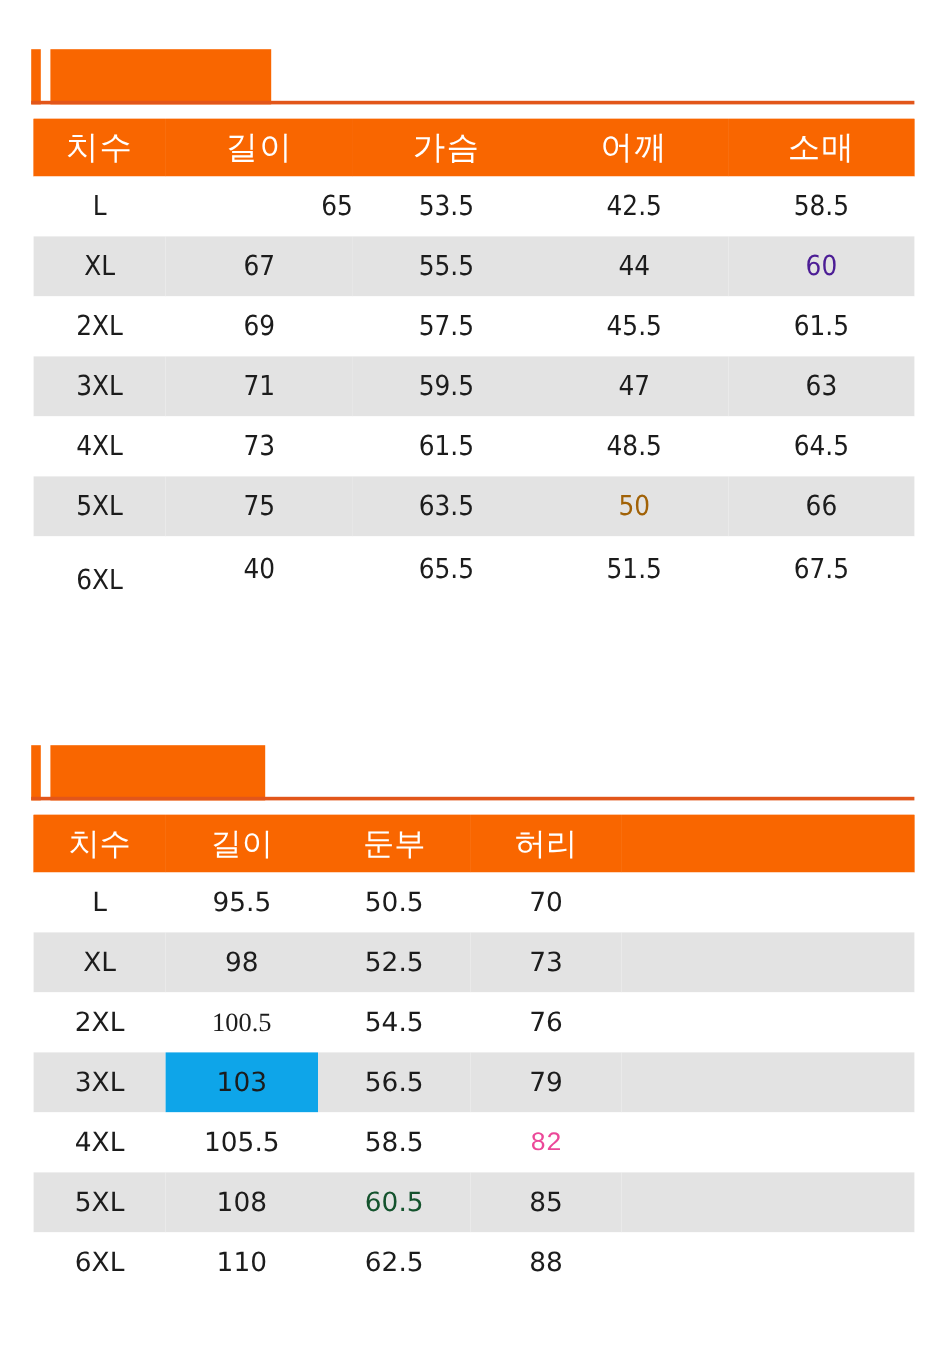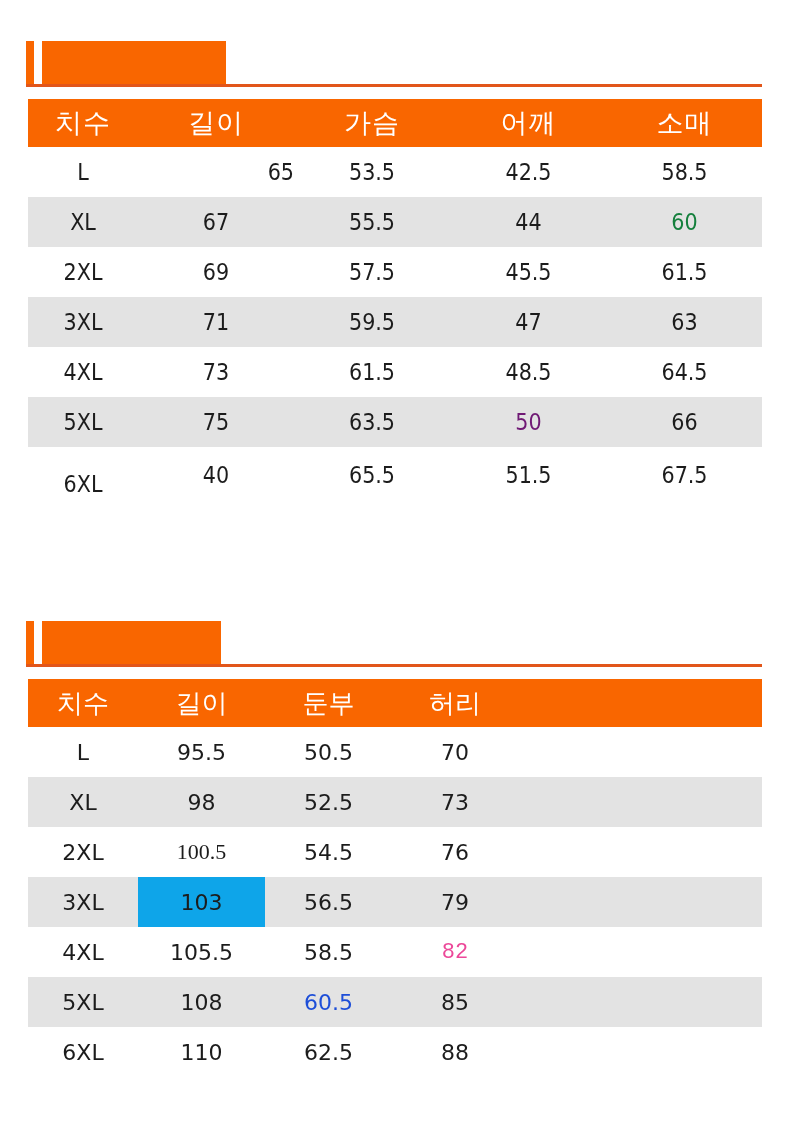--- a/index.html
+++ b/index.html
@@ -185,21 +185,21 @@
         <td style="color: rgb(28, 28, 28); text-align: right;">65</td>
         <td style="color: rgb(28, 28, 28);">53.5</td>
         <td style="color: rgb(28, 28, 28);">42.5</td>
         <td style="color: rgb(28, 28, 28);">58.5</td>
       </tr>
       <tr class="alt">
         <td class="sizecell" style="background: rgb(227, 227, 227); color: rgb(28, 28, 28);">XL</td>
         <td style="background: rgb(227, 227, 227); color: rgb(28, 28, 28);">67</td>
         <td style="background: rgb(227, 227, 227); color: rgb(28, 28, 28);">55.5</td>
         <td style="background: rgb(227, 227, 227); color: rgb(28, 28, 28);">44</td>
-        <td style="background: rgb(227, 227, 227); color: #15803d;">60</td>
+        <td style="background: rgb(227, 227, 227); color: #4c1d95;">60</td>
       </tr>
       <tr class="plain">
         <td class="sizecell" style="color: rgb(28, 28, 28);">2XL</td>
         <td style="color: rgb(28, 28, 28);">69</td>
         <td style="color: rgb(28, 28, 28);">57.5</td>
         <td style="color: rgb(28, 28, 28);">45.5</td>
         <td style="color: rgb(28, 28, 28);">61.5</td>
       </tr>
       <tr class="alt">
         <td class="sizecell" style="background: rgb(227, 227, 227); color: rgb(28, 28, 28);">3XL</td>
@@ -212,21 +212,21 @@
         <td class="sizecell" style="color: rgb(28, 28, 28);">4XL</td>
         <td style="color: rgb(28, 28, 28);">73</td>
         <td style="color: rgb(28, 28, 28);">61.5</td>
         <td style="color: rgb(28, 28, 28);">48.5</td>
         <td style="color: rgb(28, 28, 28);">64.5</td>
       </tr>
       <tr class="alt">
         <td class="sizecell" style="background: rgb(227, 227, 227); color: rgb(28, 28, 28);">5XL</td>
         <td style="background: rgb(227, 227, 227); color: rgb(28, 28, 28);">75</td>
         <td style="background: rgb(227, 227, 227); color: rgb(28, 28, 28);">63.5</td>
-        <td style="background: rgb(227, 227, 227); color: #701a75;">50</td>
+        <td style="background: rgb(227, 227, 227); color: #a16207;">50</td>
         <td style="background: rgb(227, 227, 227); color: rgb(28, 28, 28);">66</td>
       </tr>
       <tr class="plain last">
         <td class="sizecell" style="color: rgb(28, 28, 28);">6XL</td>
         <td style="color: rgb(28, 28, 28);">40</td>
         <td style="color: rgb(28, 28, 28);">65.5</td>
         <td style="color: rgb(28, 28, 28);">51.5</td>
         <td style="color: rgb(28, 28, 28);">67.5</td>
       </tr>
     </tbody>
@@ -289,21 +289,21 @@
       <tr class="plain">
         <td style="color: rgb(28, 28, 28);">4XL</td>
         <td style="color: rgb(28, 28, 28);">105.5</td>
         <td style="color: rgb(28, 28, 28);">58.5</td>
         <td style="color: #ec4899; font-family: Liberation Mono, monospace;">82</td>
         <td class="pad" style="color: rgb(28, 28, 28);"></td>
       </tr>
       <tr class="alt">
         <td style="background: rgb(227, 227, 227); color: rgb(28, 28, 28);">5XL</td>
         <td style="background: rgb(227, 227, 227); color: rgb(28, 28, 28);">108</td>
-        <td style="background: rgb(227, 227, 227); color: #1d4ed8;">60.5</td>
+        <td style="background: rgb(227, 227, 227); color: #14532d;">60.5</td>
         <td style="background: rgb(227, 227, 227); color: rgb(28, 28, 28);">85</td>
         <td class="pad" style="background: rgb(227, 227, 227); color: rgb(28, 28, 28);"></td>
       </tr>
       <tr class="plain">
         <td style="color: rgb(28, 28, 28);">6XL</td>
         <td style="color: rgb(28, 28, 28);">110</td>
         <td style="color: rgb(28, 28, 28);">62.5</td>
         <td style="color: rgb(28, 28, 28);">88</td>
         <td class="pad" style="color: rgb(28, 28, 28);"></td>
       </tr>

